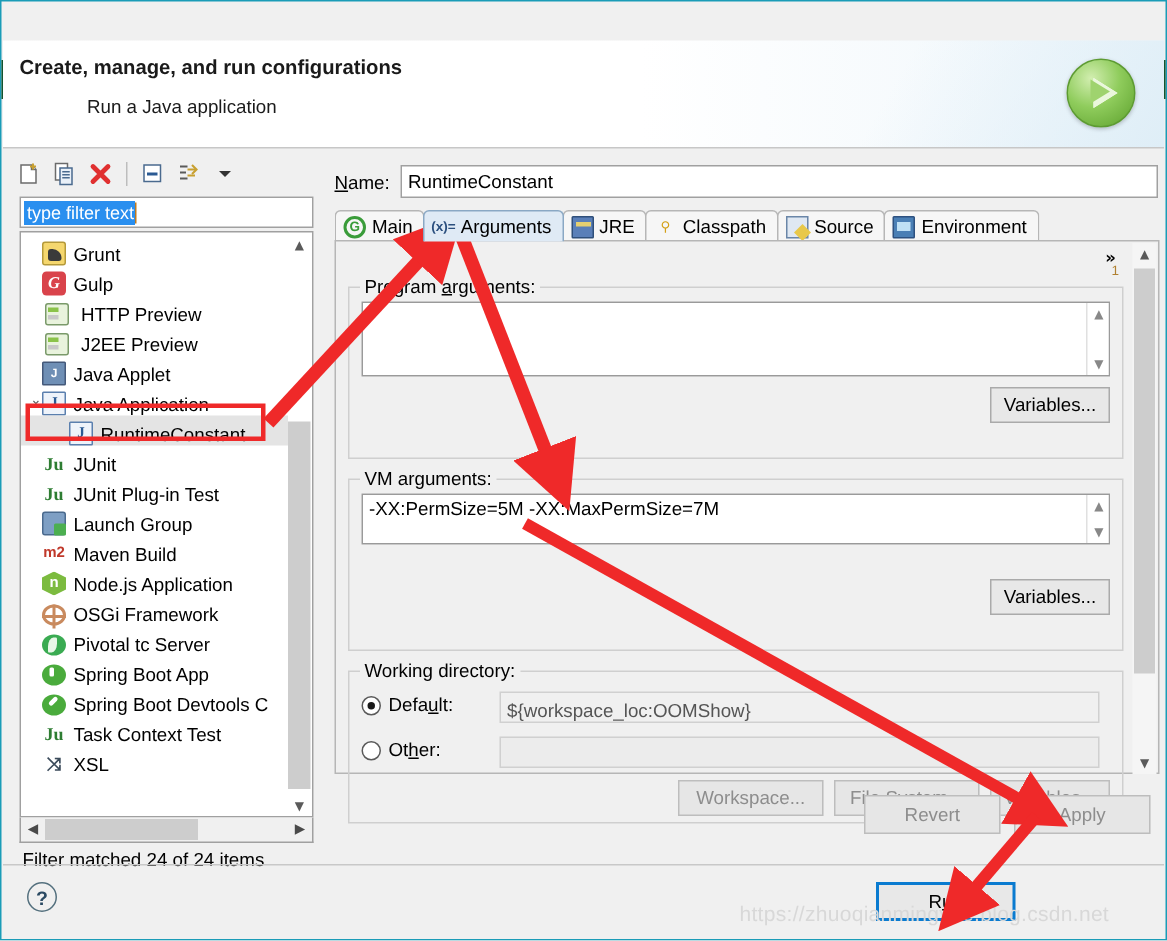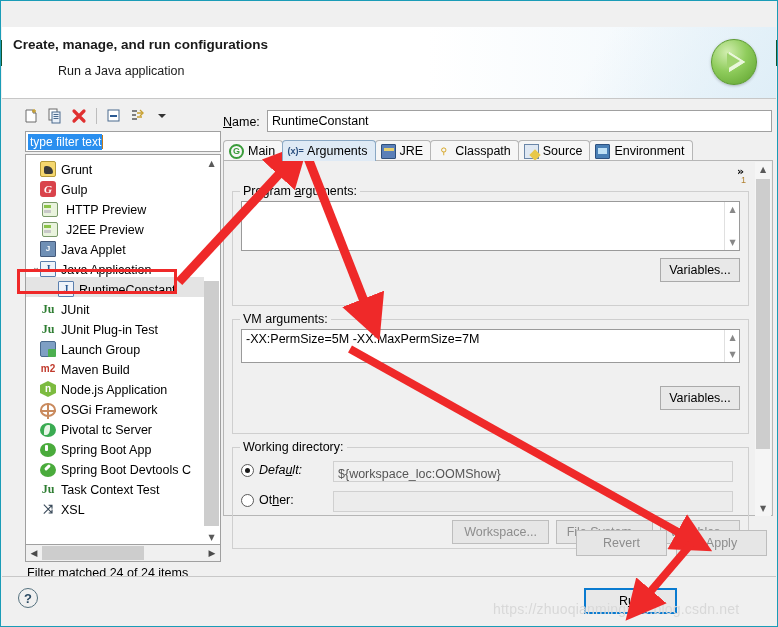--- a/index.html
+++ b/index.html
@@ -90,21 +90,21 @@
   #run-orb .tri-inner {
     position: absolute; left: 15px; top: 13px;
     width: 0; height: 0;
     border-left: 13px solid #9fd36e;
     border-top: 8px solid transparent;
     border-bottom: 8px solid transparent;
   }
 
   
   #left-panel {
-    position: absolute; left: 19px; top: 103px;
+    position: absolute; left: 7px; top: 103px;
     width: 207px; height: 465px;
   }
   #tree-toolbar {
     position: absolute; left: 0; top: 0; width: 207px; height: 24px;
     display: flex; align-items: center; gap: 2px;
   }
   .tb-btn { width: 22px; height: 22px; display:flex; align-items:center; justify-content:center; }
   .tb-sep { width: 1px; height: 16px; background: #bdbdbd; margin: 0 4px; }
 
   #filter-box {
@@ -556,21 +556,21 @@
           </div>
         </div>
         <div class="btn" style="left:427px; top:66px; width:80px; height:24px;">
           <span>Variables...</span>
         </div>
       </div>
 
       <div class="group" style="left:8px; top:286px; width:517px; height:102px;">
         <div class="group-label">Working directory:</div>
 
-        <div class="radio-row" style="left:8px; top:15px;font-style:italic;">
+        <div class="radio-row" style="left:8px; top:15px;">
           <span class="radio on"></span>
           <span>Defa<span class="ul">u</span>lt:</span>
         </div>
         <div class="ro-field" style="left:100px; top:13px; width:400px; height:21px;">
           <span>${workspace_loc:OOMShow}</span>
         </div>
 
         <div class="radio-row" style="left:8px; top:45px;">
           <span class="radio"></span>
           <span>Ot<span class="ul">h</span>er:</span>

